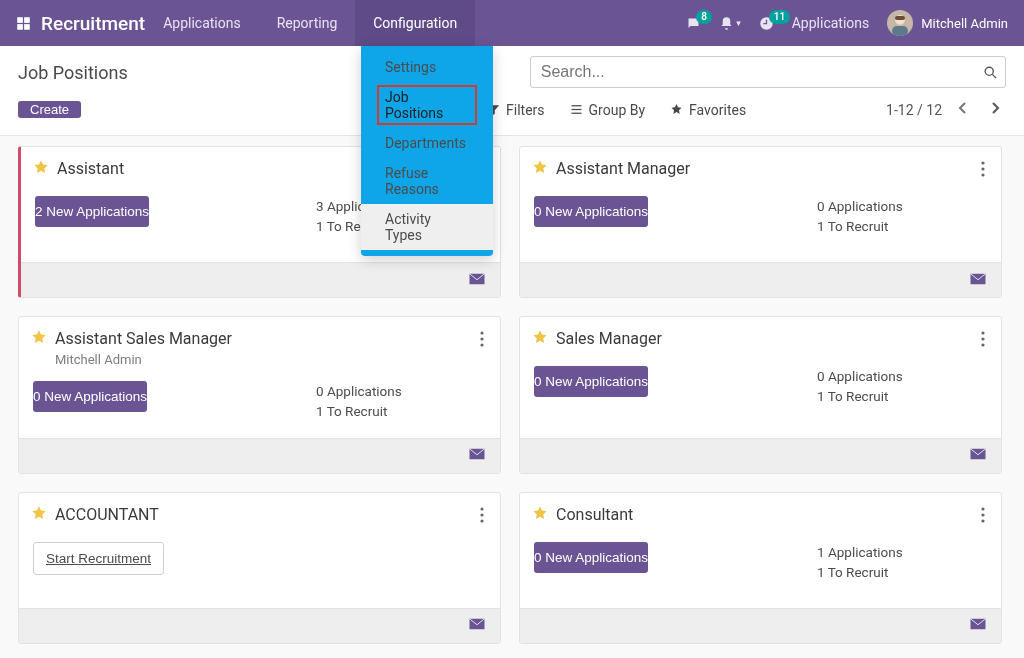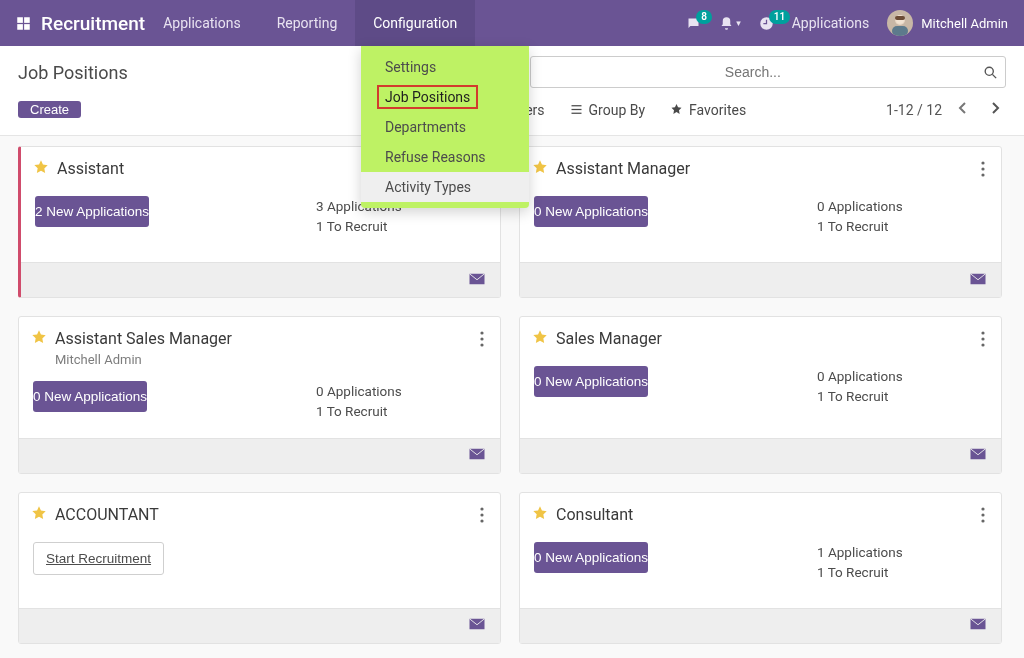--- a/index.html
+++ b/index.html
@@ -85,22 +85,22 @@
     height: 26px;
     border-radius: 50%;
     overflow: hidden;
     display: inline-block;
   }
   
   .dropdown-menu {
     position: absolute;
     top: 46px;
     left: 361px;
-    width: 168px;
-    background: #bef264;
+    width: 132px;
+    background: #0ea5e9;
     box-shadow: 0 4px 14px rgba(0,0,0,.18);
     border-radius: 0 0 4px 4px;
     padding: 6px 0;
     z-index: 40;
   }
   .dropdown-item {
     display: block;
     padding: 7px 24px;
     font-size: 14px;
     color: #4c4c4c;
@@ -137,23 +137,22 @@
     border: 1px solid #ccc;
     border-radius: 3px;
     height: 30px;
     background: #fff;
   }
   .search-box input {
     flex: 1;
     border: none;
     outline: none;
     padding: 0 10px;
-    font-size: 14px;
+    font-size: 16px;
     background: transparent;
-    text-align: center;
   }
   .search-btn {
     width: 30px;
     display: flex;
     align-items: center;
     justify-content: center;
     color: #666;
     cursor: pointer;
   }
   .control-row2 {

